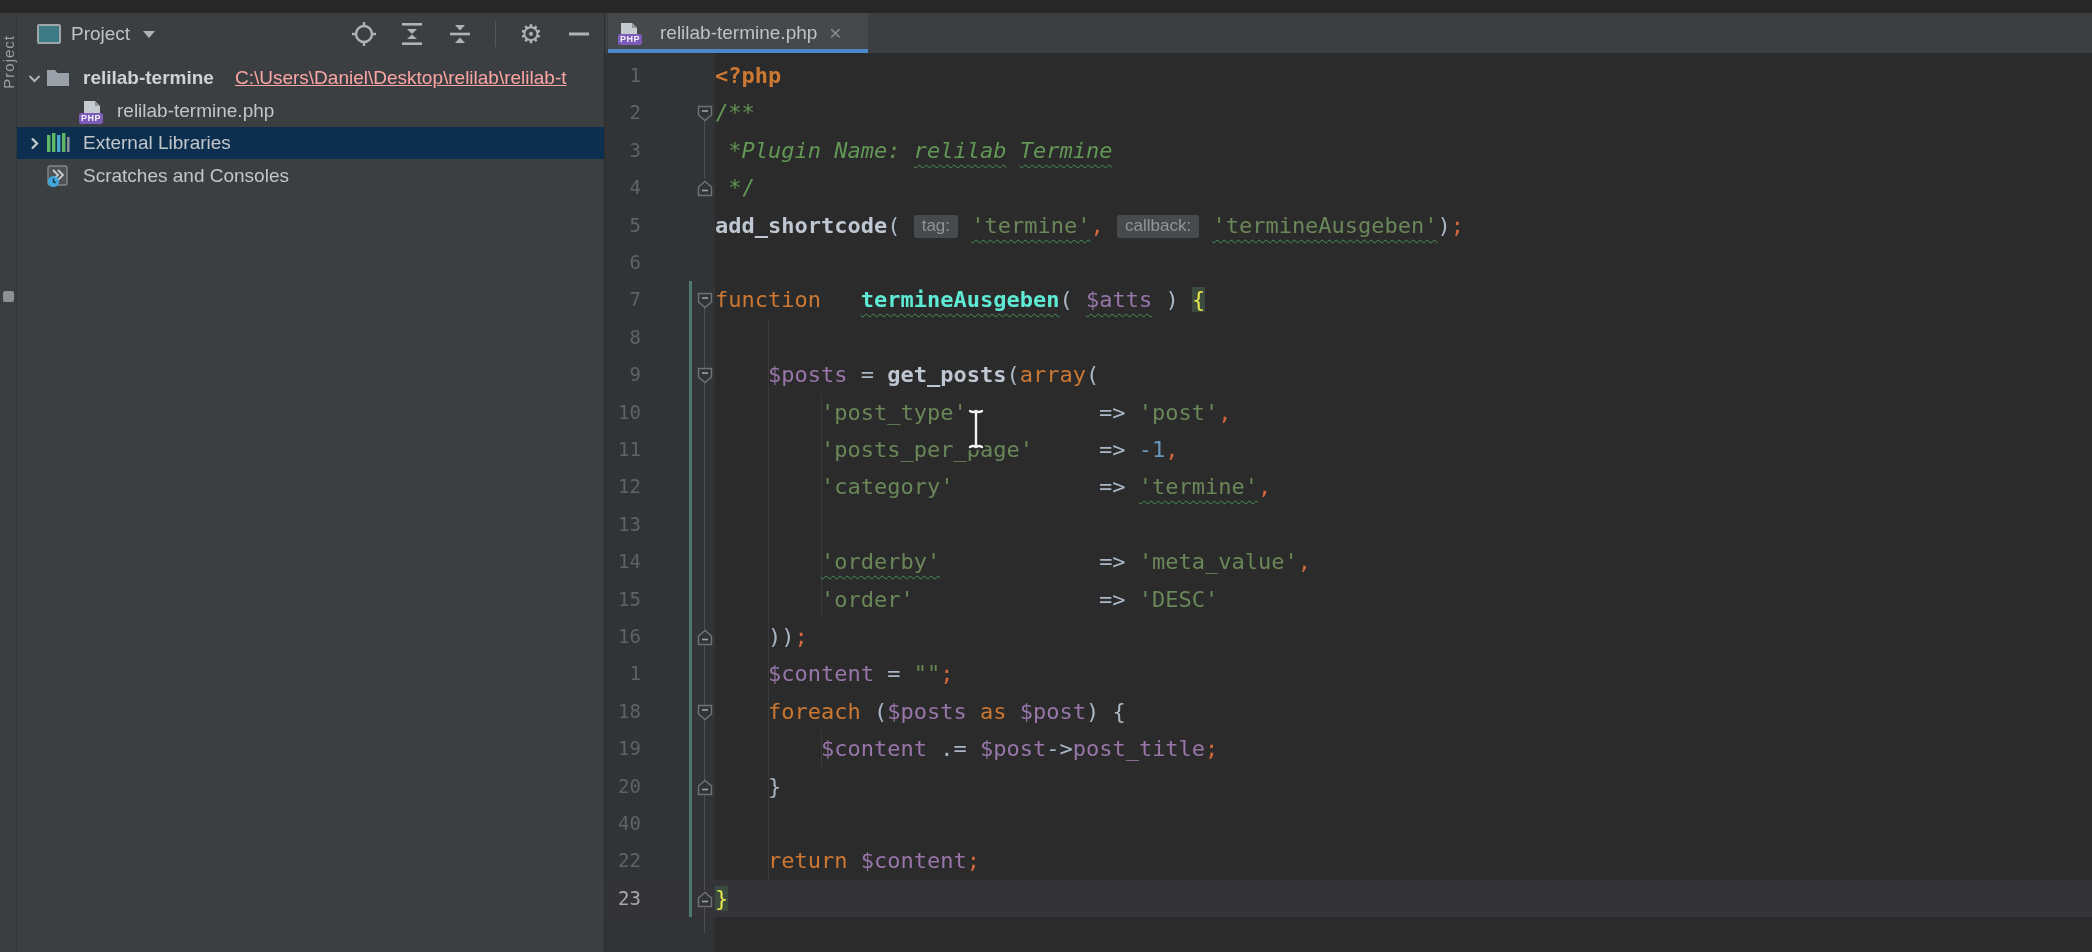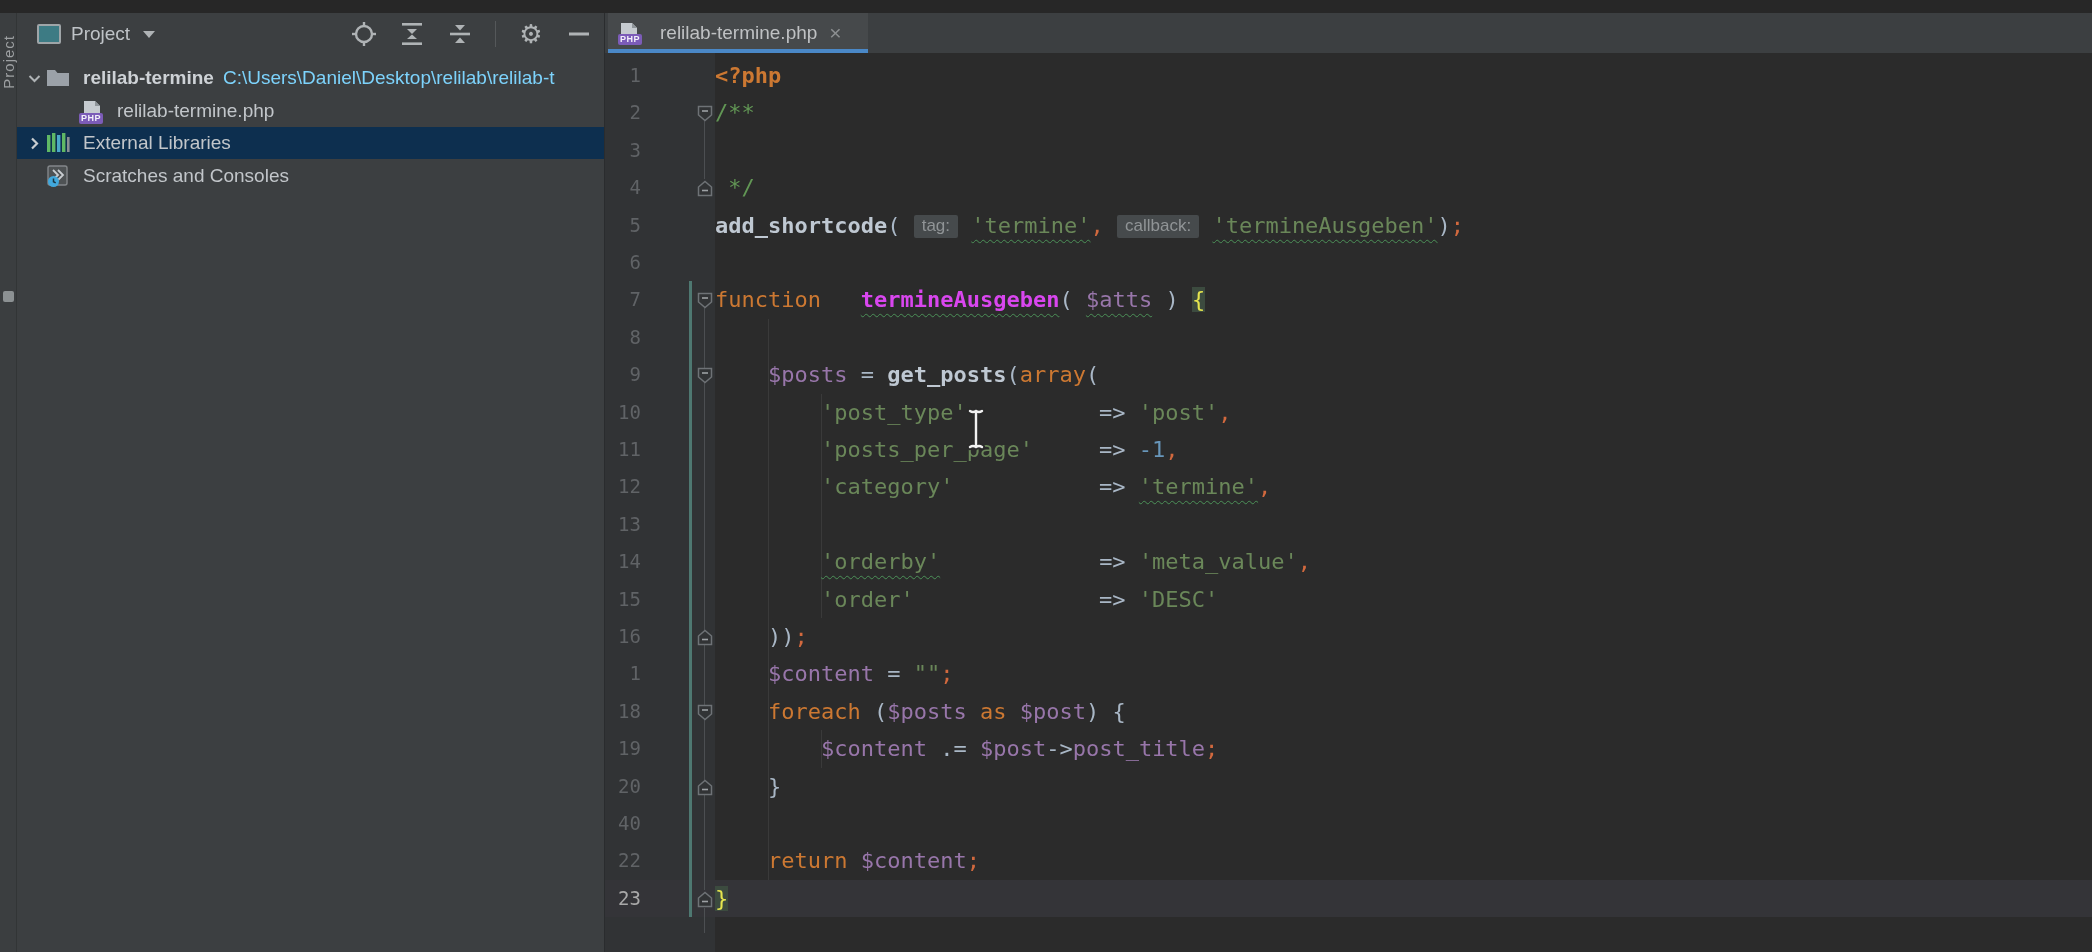--- a/index.html
+++ b/index.html
@@ -20,21 +20,21 @@
   .hdr-ic{width:26px;height:26px;display:flex;align-items:center;justify-content:center;}
   .hdr-sep{width:1px;height:26px;background:#55585A;}
   .gear-glyph{color:#AFB3B5;font-size:26px;line-height:26px;font-family:"DejaVu Sans",sans-serif;}
   .tree{position:absolute;left:0;top:46px;width:100%;}
   .tree-row{position:absolute;left:0;width:100%;height:32px;display:flex;align-items:center;box-sizing:border-box;}
   .tree-row.selected{background:#0D2F4F;}
   .tw-chevron{width:22px;display:flex;justify-content:center;flex:none;}
   .tw-icon{width:26px;height:24px;margin-right:12px;position:relative;flex:none;display:flex;align-items:center;justify-content:center;}
   .tw-name{color:#C2C6CA;font-size:19px;white-space:nowrap;}
   .tw-name.bold{font-weight:bold;color:#CED2D6;}
-  .tw-path{color:#7dd3fc;font-size:19px;margin-left:9px;white-space:nowrap;overflow:hidden;}
+  .tw-path{color:#fca5a5;font-size:19px;margin-left:21px;white-space:nowrap;overflow:hidden;text-decoration:underline;}
   .php-badge{position:absolute;left:0;bottom:-1px;background:#7C5CB8;color:#F2EFFA;font-size:9px;font-weight:bold;
       padding:1px 2px;border-radius:2px;line-height:9px;letter-spacing:.5px;}
   
   .editor{position:absolute;left:605px;top:13px;right:0;bottom:0;}
   .tabbar{position:absolute;left:0;top:0;right:0;height:40px;background:#3C3F41;}
   .tab{position:absolute;left:3px;top:0;width:260px;height:40px;background:#46494B;display:flex;align-items:center;padding:0 10px;box-sizing:border-box;}
   .tab-underline{position:absolute;left:0;bottom:0;width:100%;height:4px;background:#4A88C7;}
   .tab-label{color:#BFC1C3;font-size:19px;margin-left:8px;white-space:nowrap;}
   .tab-close{color:#8C8F91;font-size:21px;margin-left:12px;line-height:18px;}
   .surface{position:absolute;left:0;top:40px;right:0;bottom:0;background:#2B2B2B;overflow:hidden;}
@@ -47,21 +47,21 @@
   .ln-num{position:absolute;left:0;top:0;width:36px;text-align:right;color:#606366;
       font:19px/37.4px "DejaVu Sans Mono",monospace;}
   .ln-num.cur{color:#A9A9A9;}
   .code-text{position:absolute;left:110px;top:0;white-space:pre;font:22px/37.4px "DejaVu Sans Mono",monospace;color:#A9B7C6;}
   .fold-marker{position:absolute;left:92px;width:16px;height:16px;}
   .tok-def{color:#A9B7C6;}
   .tok-kw{color:#CC7832;}
   .tok-str{color:#6A8759;}
   .tok-var{color:#9876AA;}
   .tok-num{color:#6897BB;}
-  .tok-fn{color:#d946ef;font-weight:bold;}
+  .tok-fn{color:#5eead4;font-weight:bold;}
   .tok-call{color:#BFC8D2;font-weight:bold;}
   .tok-cmt{color:#629755;}
   .tok-red{color:#D2693E;}
   .tok-phptag{color:#CC7832;font-weight:bold;}
   .italic{font-style:italic;}
   .wavy{text-decoration:underline;text-decoration-style:wavy;text-decoration-color:#4C9158;
         text-decoration-thickness:1px;text-underline-offset:6px;}
   .tok-brace-hl{color:#E5E54E;background:#3C4B3F;}
   .inlay{display:inline-block;background:#464A4C;color:#909496;border-radius:2px;padding:1px 8px 2px;
       font-family:"Liberation Sans",sans-serif;font-size:17px;line-height:20px;vertical-align:2px;}
@@ -207,20 +207,21 @@
         <div class="code-row" style="top: 4px;">
           <div class="ln-num">1</div>
           <div class="code-text"><span class="tok-phptag">&lt;?php</span></div>
         </div>
         <div class="code-row" style="top: 41.4px;">
           <div class="ln-num">2</div>
           <div class="code-text"><span class="tok-cmt">/**</span></div>
         </div>
         <div class="code-row" style="top: 78.8px;">
           <div class="ln-num">3</div>
+          <div class="code-text"><span class="tok-cmt italic"> *Plugin Name: </span><span class="tok-cmt italic wavy">relilab</span><span class="tok-cmt italic"> </span><span class="tok-cmt italic wavy">Termine</span></div>
         </div>
         <div class="code-row" style="top: 116.2px;">
           <div class="ln-num">4</div>
           <div class="code-text"><span class="tok-cmt"> */</span></div>
         </div>
         <div class="code-row" style="top: 153.6px;">
           <div class="ln-num">5</div>
           <div class="code-text"><span class="tok-call">add_shortcode</span><span class="tok-def">( </span><span class="inlay">tag:</span><span class="tok-def"> </span><span class="tok-str wavy">'termine'</span><span class="tok-red">,</span><span class="tok-def"> </span><span class="inlay">callback:</span><span class="tok-def"> </span><span class="tok-str wavy">'termineAusgeben'</span><span class="tok-def">)</span><span class="tok-red">;</span></div>
         </div>
         <div class="code-row" style="top: 191px;">

